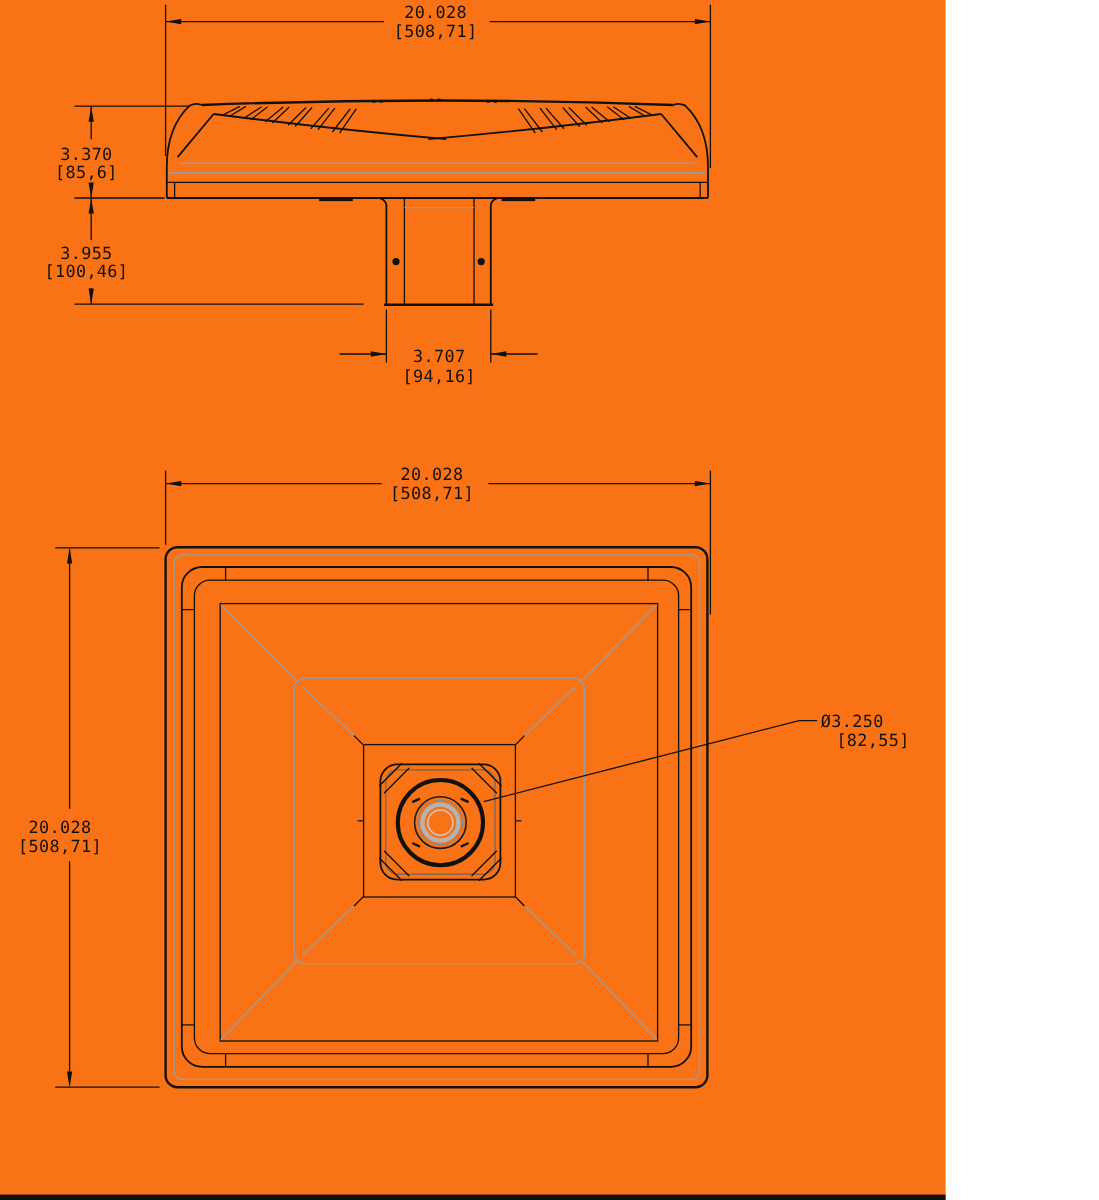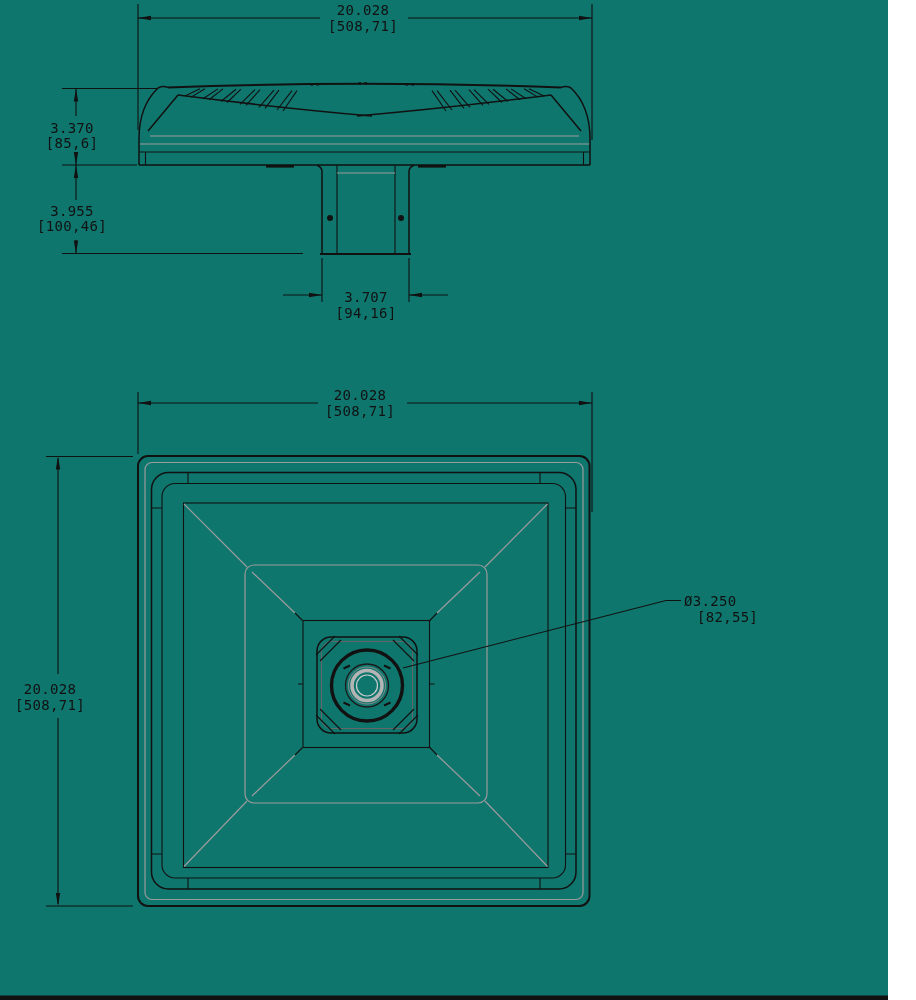--- a/index.html
+++ b/index.html
@@ -1,16 +1,16 @@
 <!DOCTYPE html>
 <html><head>
 <meta charset="utf-8">
 <style>
   html,body{margin:0;padding:0;background:#ffffff;}
-  .page{width:888px;height:1000px;position:relative;background:#0f766e;overflow:hidden;}
+  .page{width:788px;height:1000px;position:relative;background:#f97316;overflow:hidden;}
   svg{display:block;}
   .dimtxt{
     font-family:"DejaVu Sans Mono", monospace;
     font-size:14px;
     fill:#111;
     text-anchor:middle;
     letter-spacing:0.3px;
   }
   .dimtxt.start{text-anchor:start;}
   .thin{stroke:#111;stroke-width:1.1;fill:none;}

